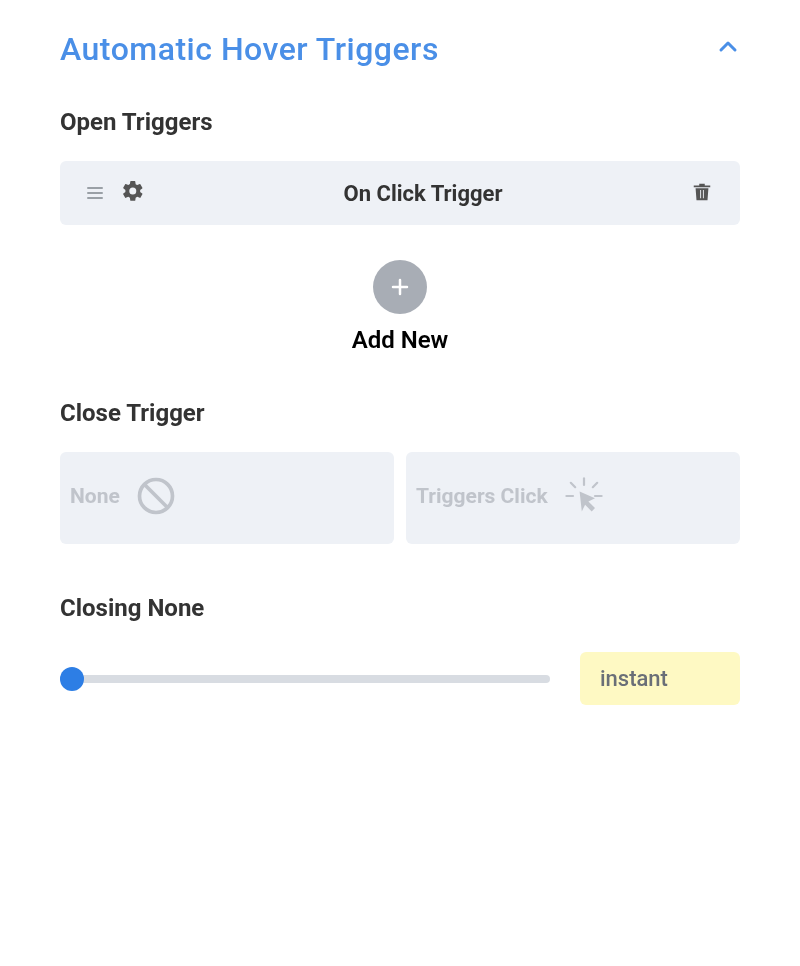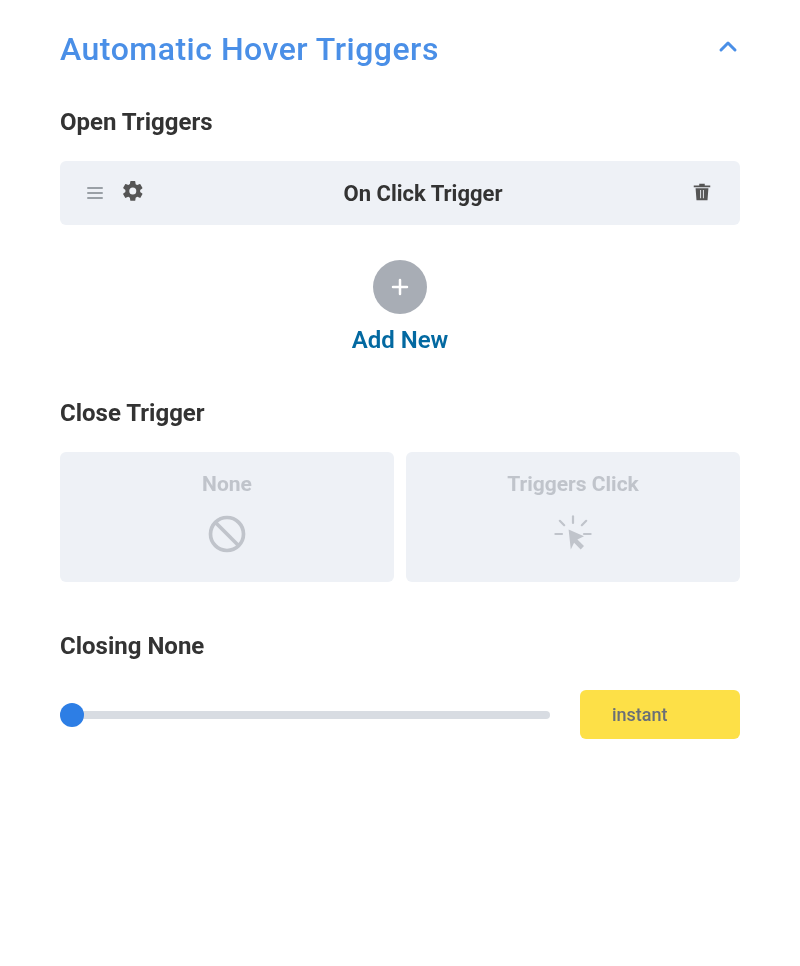--- a/index.html
+++ b/index.html
@@ -90,34 +90,33 @@
       border-radius: 50%;
       background: #a8adb5;
       color: #fff;
       display: flex;
       align-items: center;
       justify-content: center;
     }
     .add-label {
       font-size: 24px;
       font-weight: 600;
-      color: #0369a1;
+      color: #000000;
     }
     .close-options {
       display: flex;
       gap: 12px;
       margin-bottom: 50px;
     }
     .close-option {
       flex: 1;
       background: #eef1f6;
       border-radius: 6px;
       padding: 20px 10px 24px 10px;
       display: flex;
-      flex-direction: column;
       align-items: center;
       gap: 14px;
       cursor: pointer;
     }
     .close-option .label {
       font-size: 21px;
       font-weight: 700;
       color: #c0c4cb;
     }
     .close-option .icon-wrap {
@@ -154,24 +153,24 @@
     .slider-thumb {
       position: absolute;
       left: 0;
       width: 24px;
       height: 24px;
       border-radius: 50%;
       background: #2d7ee5;
       cursor: pointer;
     }
     .value-box {
-      background: #fde047;
+      background: #fef9c3;
       border-radius: 6px;
-      padding: 14px 32px;
-      font-size: 18px;
+      padding: 14px 20px;
+      font-size: 22px;
       font-weight: 500;
       color: #6a6f77;
       min-width: 160px;
       text-align: left;
     }
   </style>
 </head>
 <body>
 
 <div class="panel-header">

